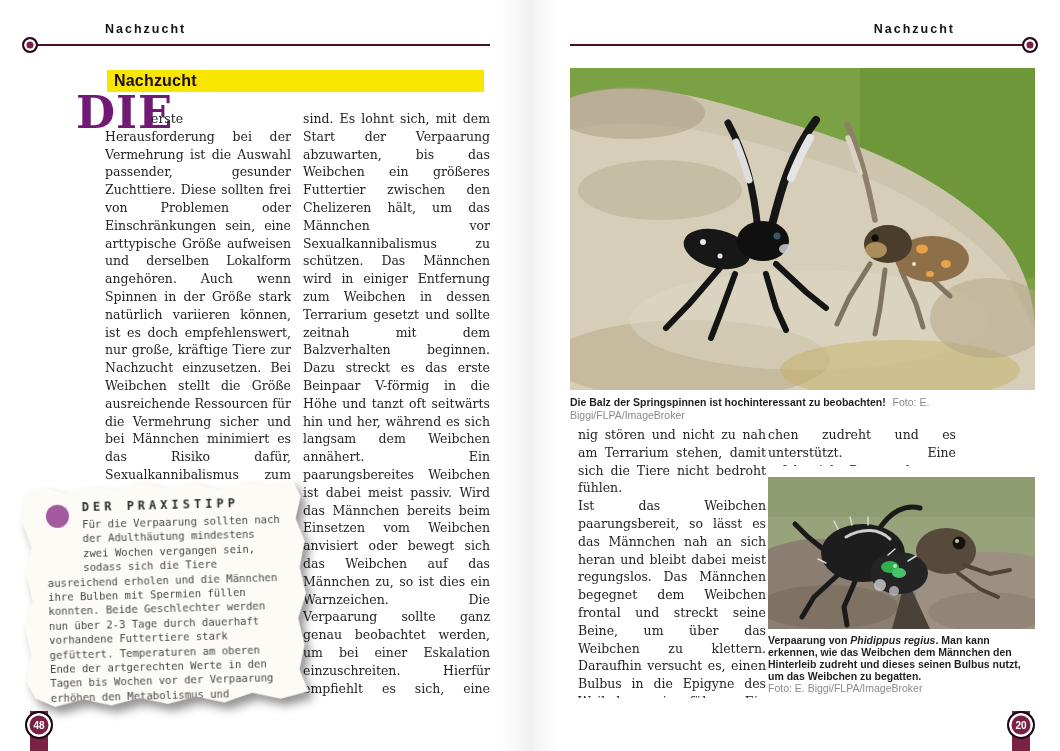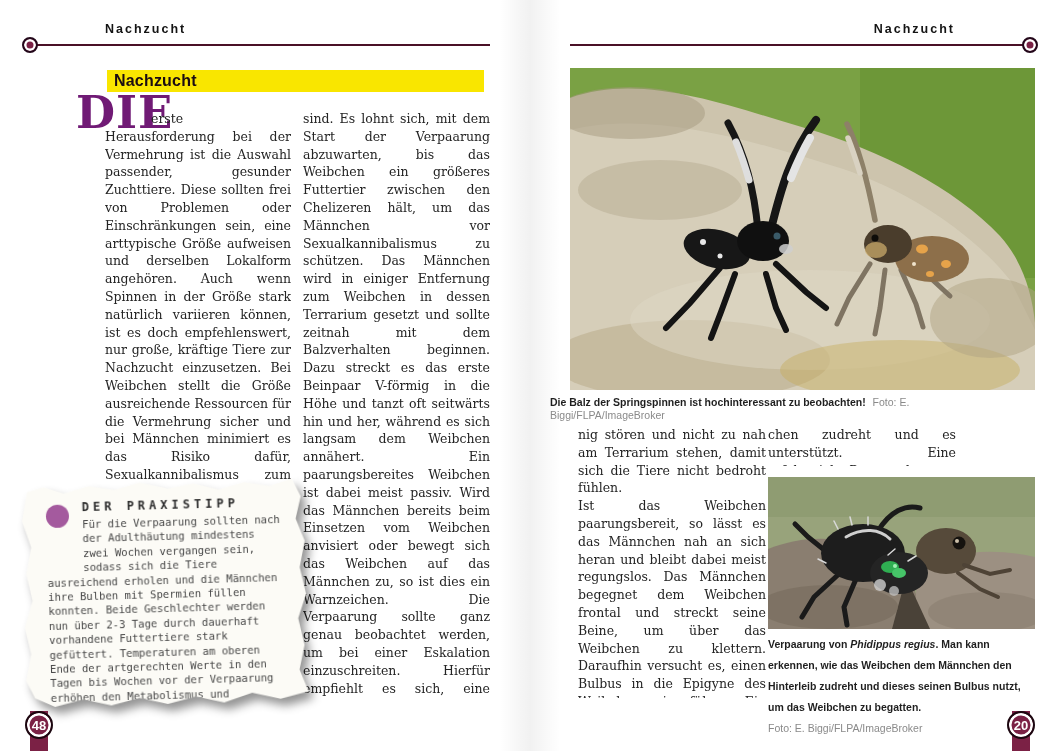--- a/index.html
+++ b/index.html
@@ -50,34 +50,34 @@
              letter-spacing:4px;color:#2e2e2e;margin:0 0 3px 36px;}
   .tip-body{font-family:"DejaVu Sans Mono",monospace;font-size:10.6px;line-height:14.4px;
             color:#474747;margin:0;}
   
   .photo{position:absolute;overflow:hidden;}
   .photo1{left:570px;top:68px;width:465px;height:322px;}
   .photo2{left:768px;top:477px;width:267px;height:152px;}
   .photo svg{display:block;width:100%;height:100%;}
   
   .cap{position:absolute;font-family:"Liberation Sans",sans-serif;font-size:10.5px;color:#1f1f1f;}
-  .cap1{left:550px;top:396px;width:465px;line-height:13px;}
+  .cap1{left:570px;top:396px;width:465px;line-height:13px;}
   .cap .b{font-weight:bold;}
   .cap .credit{color:#8a8a8a;font-weight:normal;}
   .cap1 .credit{margin-left:4px;}
-  .cap2{left:768px;top:634px;width:267px;line-height:21px;}
+  .cap2{left:768px;top:634px;width:267px;line-height:12px;}
   .cap2 .credit{display:block;}
   
   .pbar{position:absolute;top:711px;width:18px;height:40px;background:#7b2145;}
   .pbar.l{left:30px;}
   .pbar.r{left:1012px;}
   .pnum{position:absolute;top:711px;width:28px;height:28px;border-radius:50%;background:#7b2145;
         border:2px solid #1c0710;box-sizing:border-box;box-shadow:inset 0 0 0 2.5px #ffffff;
         display:flex;align-items:center;justify-content:center;
-        font-family:"Liberation Sans",sans-serif;font-weight:bold;font-size:13px;color:#ffffff;}
+        font-family:"Liberation Sans",sans-serif;font-weight:bold;font-size:10px;color:#ffffff;}
   .pnum.l{left:25px;}
   .pnum.r{left:1007px;}
 </style>
 </head>
 <body>
 
 <div class="spread">
 
   <span class="rh-text rh-left">Nachzucht</span>
   <div class="rh-line l"></div>

